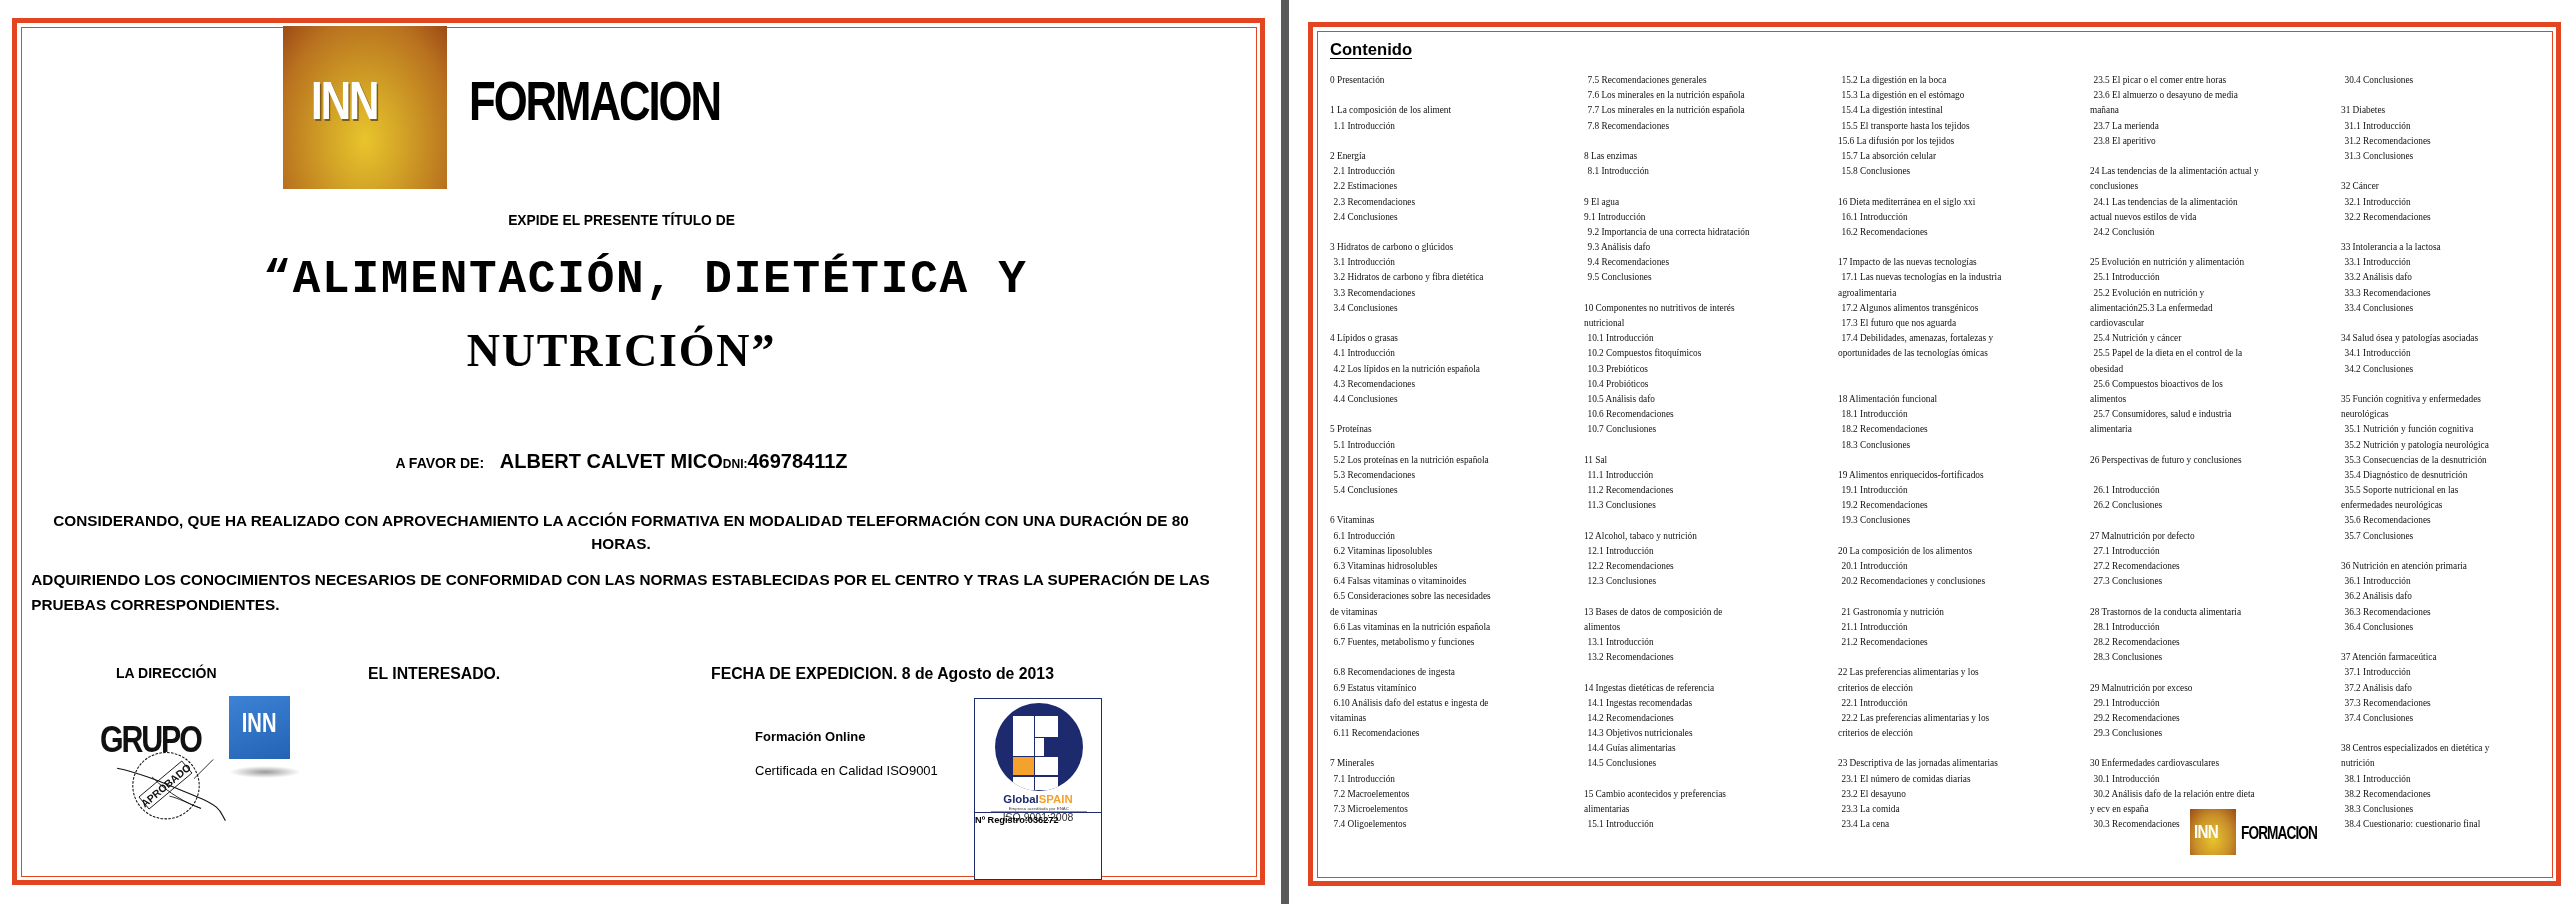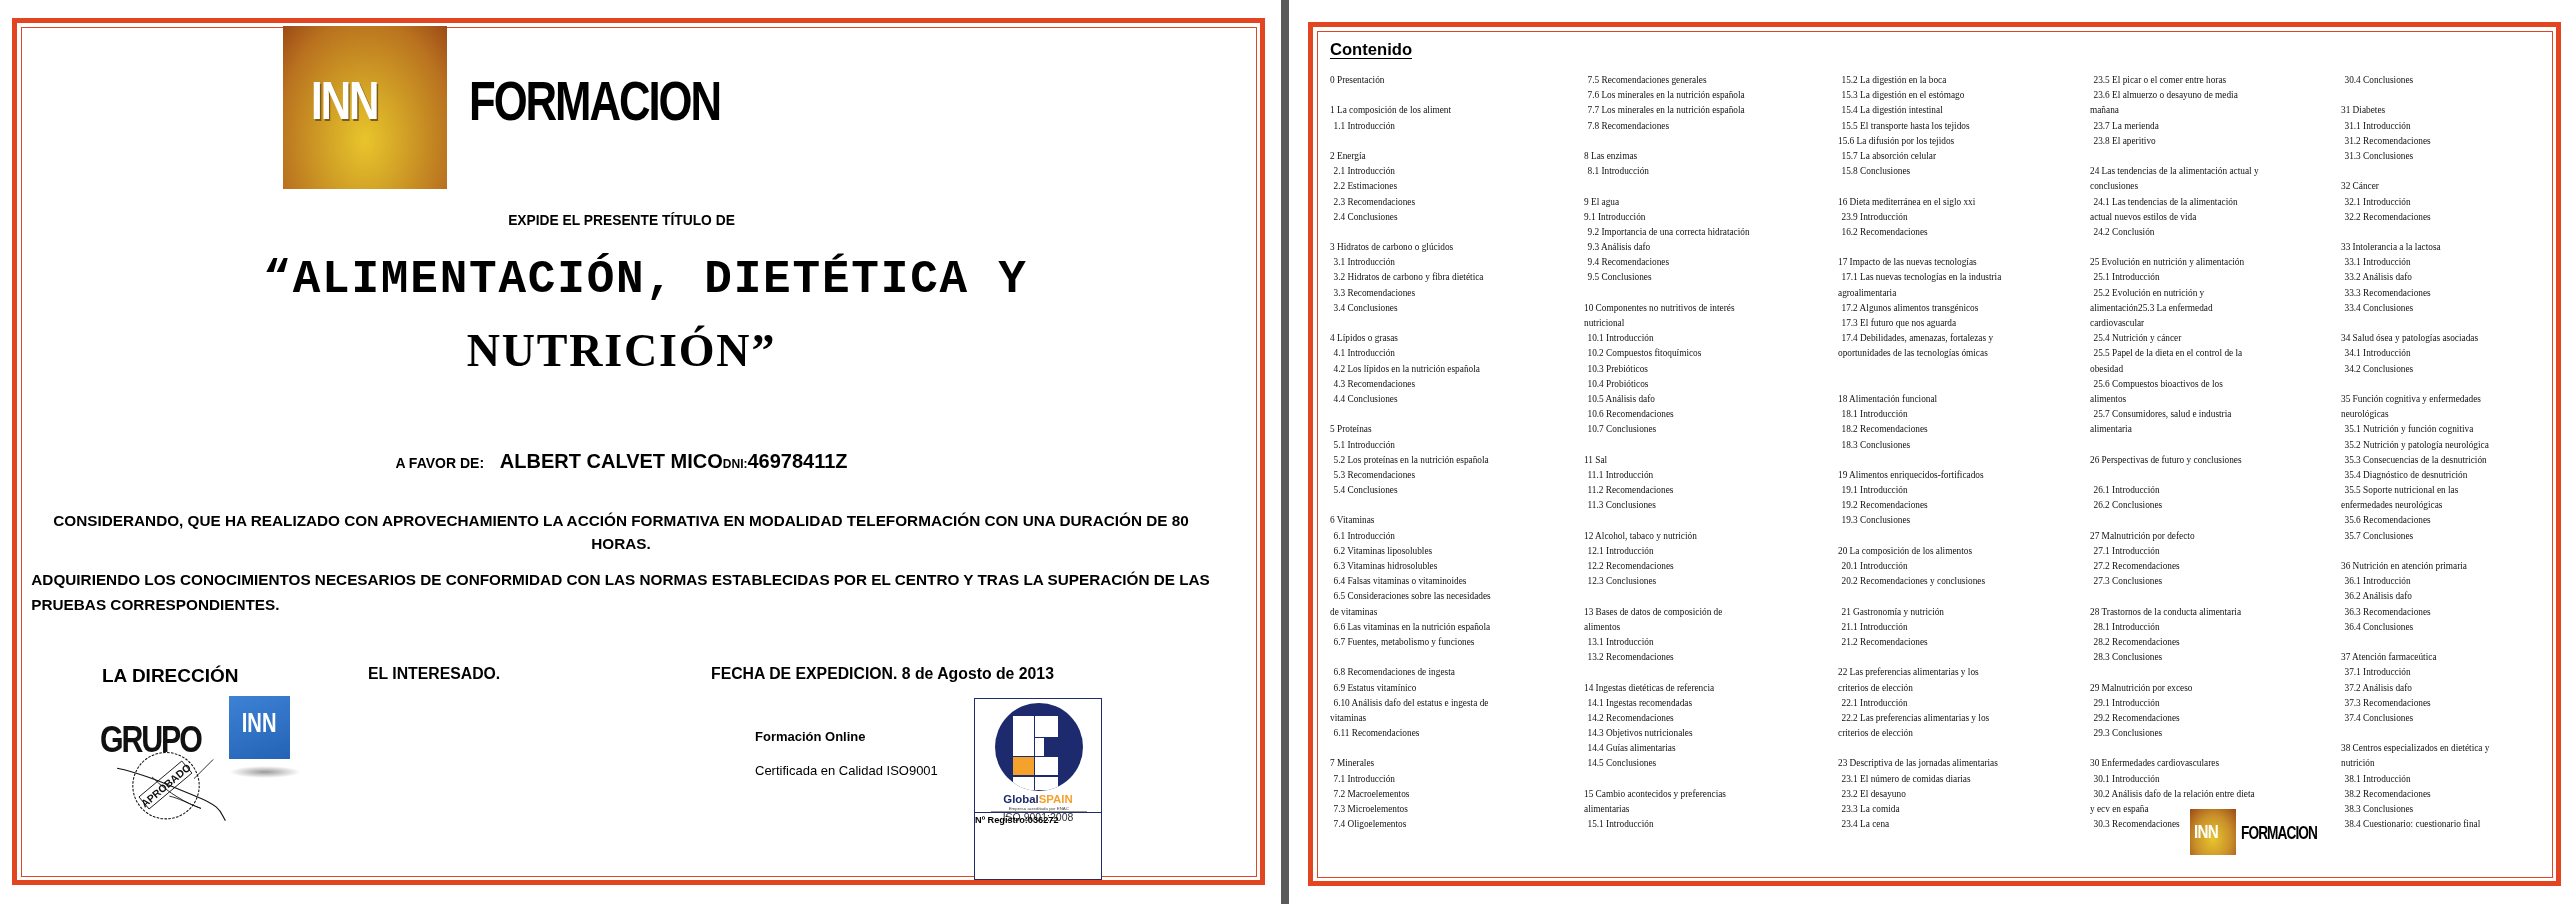--- a/index.html
+++ b/index.html
@@ -30,21 +30,21 @@
 
   #favor-line { left: 0; width: 1243px; top: 450px; }
   #favor-line .lbl { font-size: 14px; margin-right: 15.8px; }
   #favor-line .name { font-size: 20px; }
   #favor-line .dni-lbl { font-size: 12px; }
   #favor-line .dni { font-size: 20px; }
 
   #considerando { left: 26px; width: 1190px; top: 509px; font-size: 15.3px; line-height: 23px; white-space: normal; }
   #adquiriendo { left: 26px; width: 1199px; top: 568px; font-size: 15.3px; line-height: 24.5px; text-align: left; white-space: normal; padding-left: 5.3px; }
 
-  #lbl-direccion { left: 102px; top: 665px; font-size: 19px; text-align: left; }
+  #lbl-direccion { left: 116px; top: 665px; font-size: 14px; text-align: left; }
   #lbl-interesado { left: 368px; top: 665px; font-size: 15.8px; text-align: left; }
   #lbl-fecha { left: 711px; top: 665px; font-size: 15.8px; text-align: left; }
 
   #formacion-online { left: 755px; top: 729px; font-size: 13px; font-weight: 700; text-align: left; }
   #certificada { left: 755px; top: 763px; font-size: 13px; font-weight: 400; text-align: left; }
 
   
   .grupo-wrap { position: absolute; left: 91px; top: 696px; width: 219px; height: 140px; }
   .grupo-text { position: absolute; left: 8.8px; top: 23px; font-weight: 700; font-size: 37px; letter-spacing: -2.6px;
     transform: scaleX(0.82); transform-origin: left top; color: #111; }
@@ -254,21 +254,21 @@
 <div class="toc-col" id="toc-col-2" style="left:1838px;">
     <div class="toc-line sub">15.2 La digestión en la boca</div>
     <div class="toc-line sub">15.3 La digestión en el estómago</div>
     <div class="toc-line sub">15.4 La digestión intestinal</div>
     <div class="toc-line sub">15.5 El transporte hasta los tejidos</div>
     <div class="toc-line">15.6 La difusión por los tejidos</div>
     <div class="toc-line sub">15.7 La absorción celular</div>
     <div class="toc-line sub">15.8 Conclusiones</div>
     <div class="toc-line blank"></div>
     <div class="toc-line">16 Dieta mediterránea en el siglo xxi</div>
-    <div class="toc-line sub">23.9 Introducción</div>
+    <div class="toc-line sub">16.1 Introducción</div>
     <div class="toc-line sub">16.2 Recomendaciones</div>
     <div class="toc-line blank"></div>
     <div class="toc-line">17 Impacto de las nuevas tecnologías</div>
     <div class="toc-line sub">17.1 Las nuevas tecnologías en la industria</div>
     <div class="toc-line wrap">agroalimentaria</div>
     <div class="toc-line sub">17.2 Algunos alimentos transgénicos</div>
     <div class="toc-line sub">17.3 El futuro que nos aguarda</div>
     <div class="toc-line sub">17.4 Debilidades, amenazas, fortalezas y</div>
     <div class="toc-line wrap">oportunidades de las tecnologías ómicas</div>
     <div class="toc-line blank"></div>

